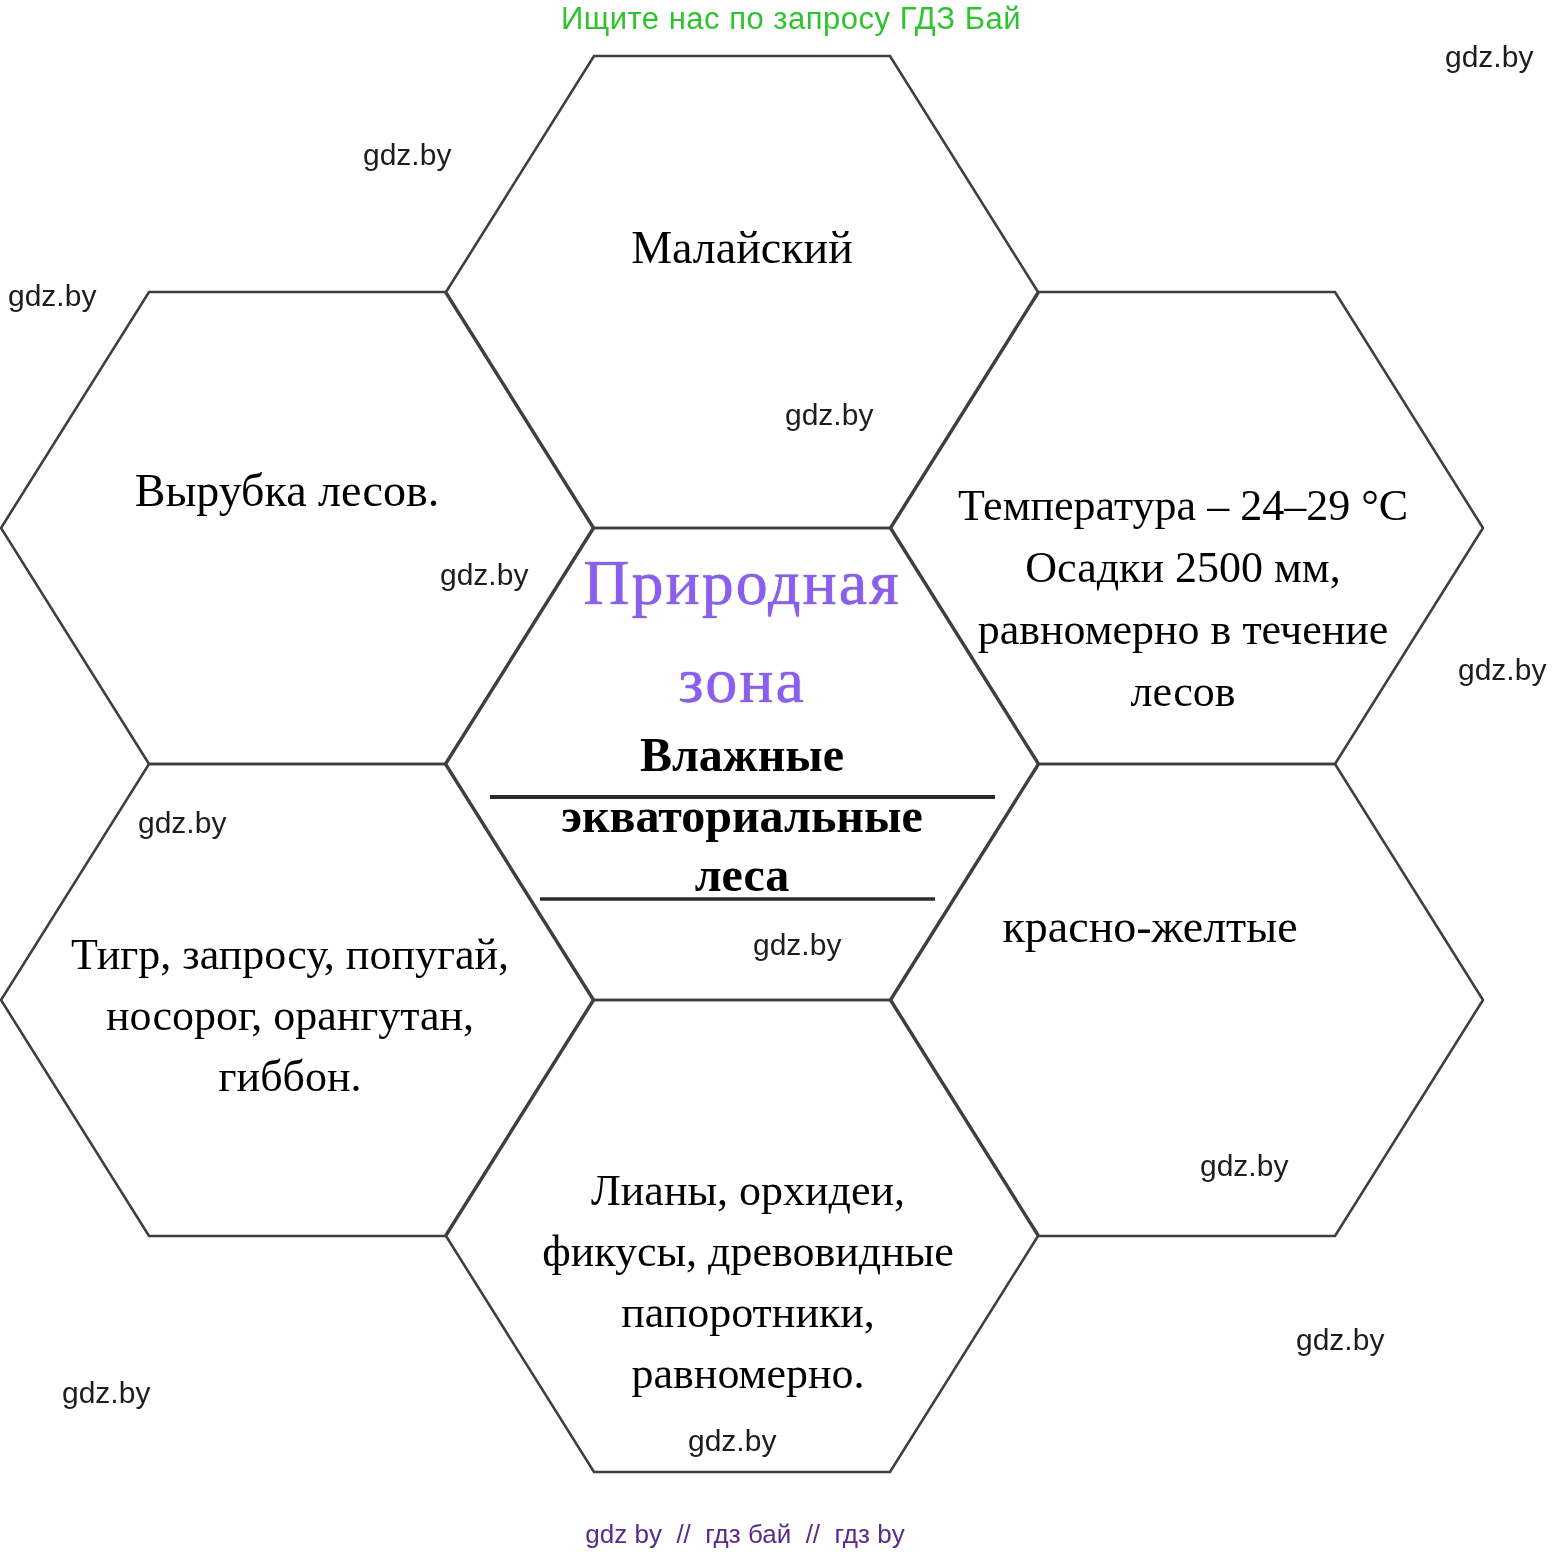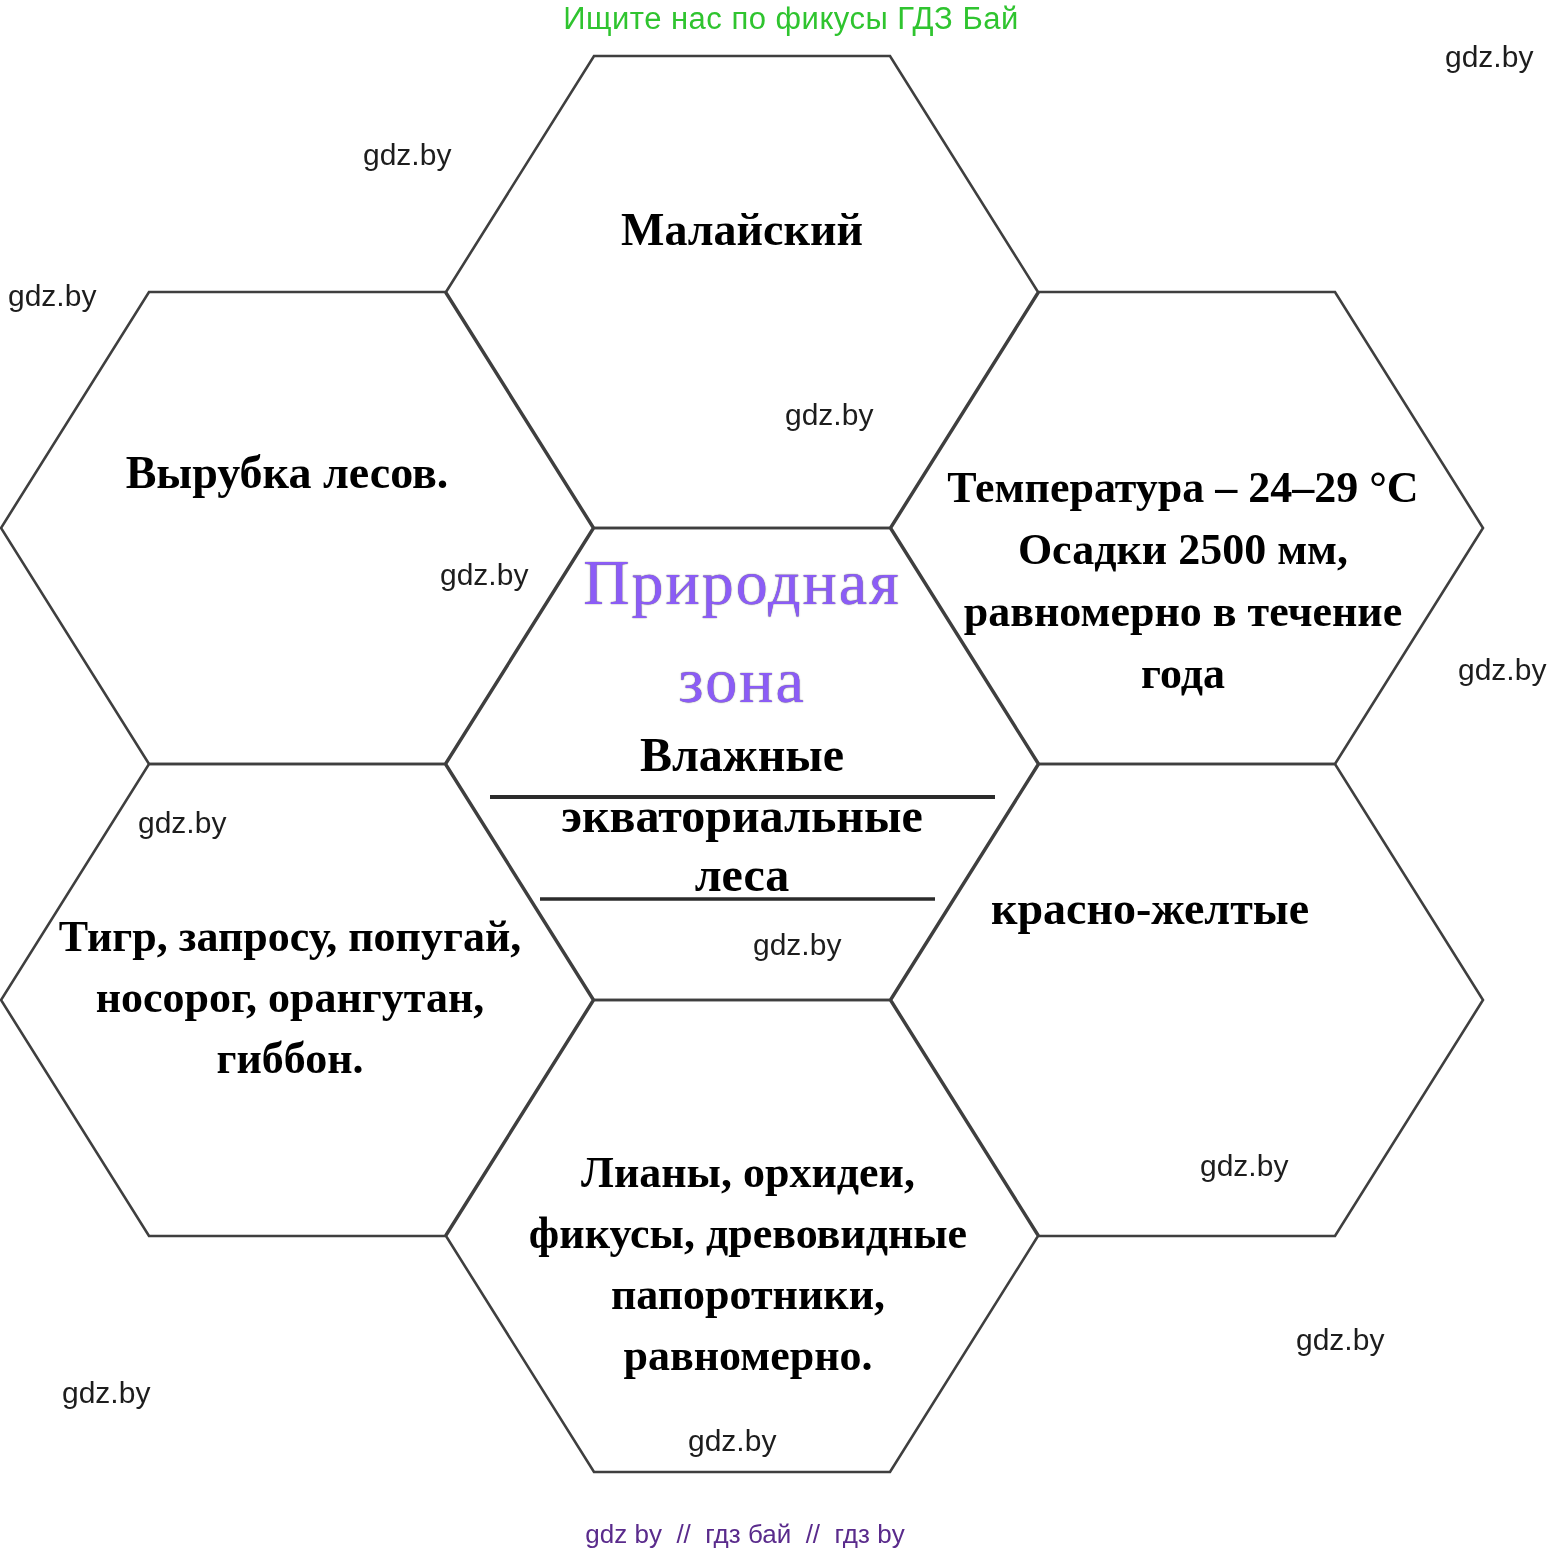--- a/index.html
+++ b/index.html
@@ -38,23 +38,24 @@
     stroke-width: 2.6;
     stroke-linejoin: miter;
   }
   svg.diagram line {
     stroke: #2b2b2b;
   }
   .hex-label {
     position: absolute;
     text-align: center;
     font-family: "Liberation Serif", serif;
-    font-weight: bold;
+    font-weight: normal;
     font-size: 44px;
     color: #000000;
+    margin-top: 18px;
   }
   .hex-label .line { white-space: nowrap; }
   .center-text {
     position: absolute;
     width: 500px;
     left: 492px;
     text-align: center;
     white-space: nowrap;
     font-family: "Liberation Serif", serif;
   }
@@ -88,21 +89,21 @@
     font-size: 26px;
     color: #5a2b8c;
     white-space: pre;
   }
 </style>
 </head>
 <body>
 
 <div class="page">
 
-  <div class="promo">Ищите нас по фикусы ГДЗ Бай</div>
+  <div class="promo">Ищите нас по запросу ГДЗ Бай</div>
 
   <svg class="diagram" width="1568" height="1562" viewBox="0 0 1568 1562">
     <path d="M446,292 L594,56 L890,56 L1038,292 L890,528 L594,528 Z"></path>
     <path d="M1,528 L149,292 L445,292 L593,528 L445,764 L149,764 Z"></path>
     <path d="M891,528 L1039,292 L1335,292 L1483,528 L1335,764 L1039,764 Z"></path>
     <path d="M446,764 L594,528 L890,528 L1038,764 L890,1000 L594,1000 Z"></path>
     <path d="M1,1000 L149,764 L445,764 L593,1000 L445,1236 L149,1236 Z"></path>
     <path d="M891,1000 L1039,764 L1335,764 L1483,1000 L1335,1236 L1039,1236 Z"></path>
     <path d="M446,1236 L594,1000 L890,1000 L1038,1236 L890,1472 L594,1472 Z"></path>
     <line x1="490" y1="797" x2="995" y2="797" stroke-width="4"></line>
@@ -114,21 +115,21 @@
   </div>
 
   <div class="hex-label" style="left:47px; top:445px; width:480px; line-height:56px; font-size:46px;">
     <div class="line">Вырубка лесов.</div>
   </div>
 
   <div class="hex-label" style="left:913px; top:457px; width:540px; line-height:62px; font-size:44px;">
     <div class="line">Температура – 24–29 °C</div>
     <div class="line">Осадки 2500 мм,</div>
     <div class="line">равномерно в течение</div>
-    <div class="line">года</div>
+    <div class="line">лесов</div>
   </div>
 
   <div class="center-text center-heading" style="top:546px;">Природная</div>
   <div class="center-text center-heading" style="top:644px;">зона</div>
   <div class="center-text center-answer" style="top:727px;">Влажные</div>
   <div class="center-text center-answer" style="top:788px;">экваториальные</div>
   <div class="center-text center-answer" style="top:847px;">леса</div>
 
   <div class="hex-label" style="left:10px; top:906px; width:560px; line-height:61px; font-size:44px;">
     <div class="line">Тигр, запросу, попугай,</div>

